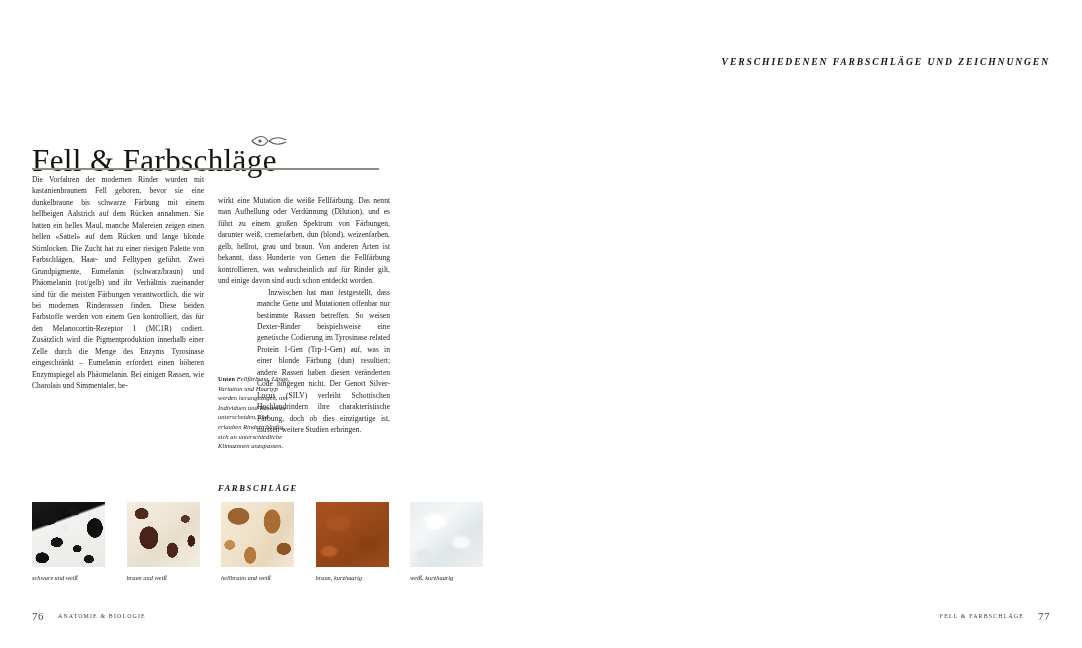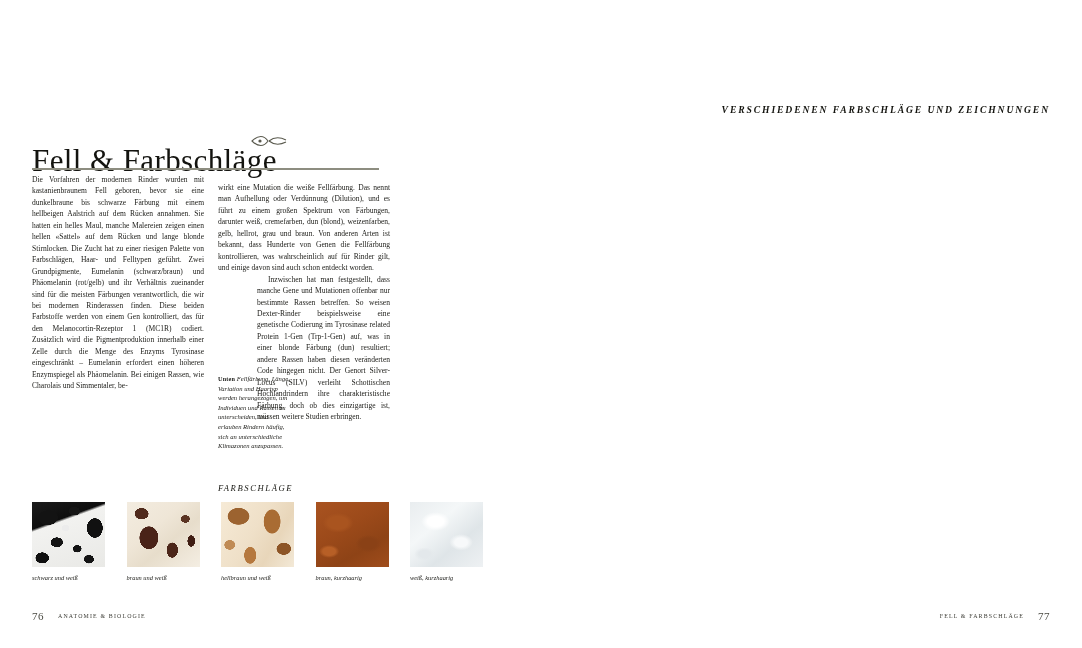--- a/index.html
+++ b/index.html
@@ -35,35 +35,35 @@
     position:absolute;
     font-size:7.55px;line-height:11.45px;
     text-align:justify;
     color:#1b1b17;
     -webkit-hyphens:none;hyphens:none;
   }
   .col p{margin:0;}
   .col p + p{text-indent:11px;margin-left:39px;}
 
   .lcol1{left:32px;top:174px;width:172px;}
-  .lcol2{left:218px;top:182px;width:172px;}
+  .lcol2{left:218px;top:195px;width:172px;}
 
   .caption-sm{
     position:absolute;
     font-size:6.6px;line-height:9.6px;
     font-style:italic;text-align:left;color:#1b1b17;
   }
   .caption-sm b{font-style:normal;font-weight:700;font-size:6.2px;letter-spacing:.2px;}
 
   .lcap{left:218px;top:374px;width:72px;}
 
   
   .farbschlaege-head{
     position:absolute;left:218px;top:483px;
-    font-size:8.6px;font-style:italic;font-weight:400;
+    font-size:8.6px;font-style:italic;font-weight:700;
     letter-spacing:1.6px;color:#14140f;
   }
   .swatch-row{
     position:absolute;left:32px;top:502px;width:478px;height:100px;
     display:flex;gap:21.5px;
   }
   .swatch{width:73px;}
   .swatch .chip{
     width:73px;height:65px;border:0;display:block;position:relative;overflow:hidden;
   }
@@ -114,21 +114,21 @@
       radial-gradient(ellipse 20px 13px at 35% 30%, #ffffff 40%, transparent 72%),
       radial-gradient(ellipse 16px 11px at 70% 62%, #f7f9fa 40%, transparent 74%),
       radial-gradient(ellipse 14px 9px at 20% 80%, #e3e8eb 40%, transparent 74%),
       linear-gradient(140deg,#e9edef 0%,#f4f7f8 35%,#dfe5e8 65%,#eef1f3 100%);
   }
 
   
   .section-head{
     position:absolute;right:32px;top:56px;
     font-size:9.6px;font-style:italic;font-weight:700;
-    letter-spacing:1.9px;color:#14140f;white-space:nowrap;margin-top:48px;
+    letter-spacing:1.9px;color:#14140f;white-space:nowrap;
   }
 
   
   .folio{
     position:absolute;bottom:26px;
     font-size:11px;color:#4a4a42;letter-spacing:.5px;
   }
   .folio-left{left:32px;text-align:center;}
   .folio-right{right:32px;}
   .runhead{

